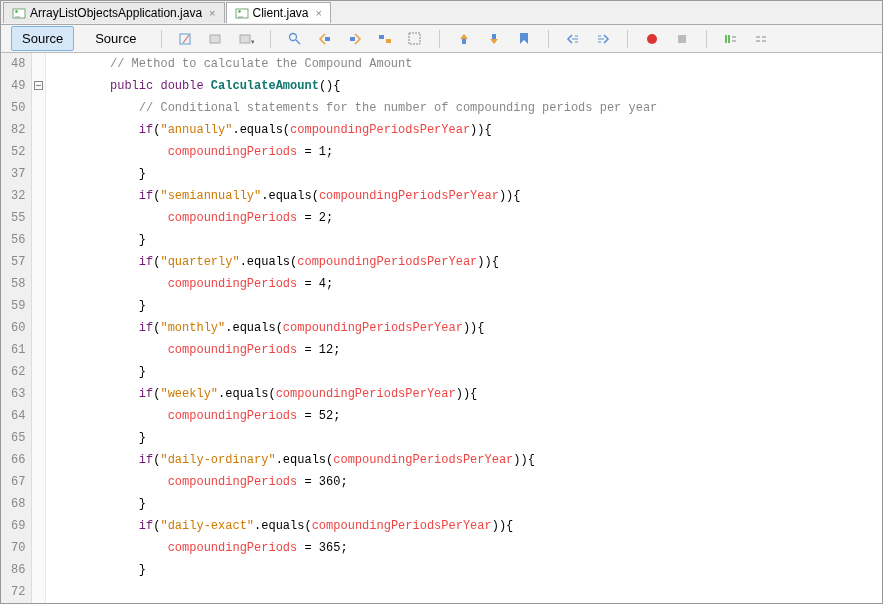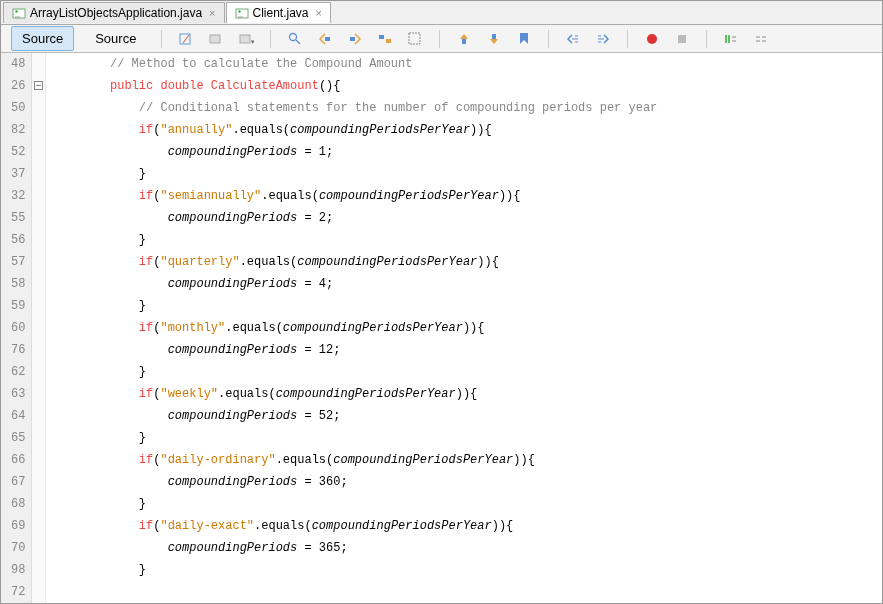--- a/index.html
+++ b/index.html
@@ -14,24 +14,24 @@
 .toolbar-btn.active { background: #d6e8f7; border: 1px solid #7fb4e0; border-radius: 2px; }
 .toolbar-sep { width: 1px; height: 18px; background: #ccc; margin: 0 4px; }
 .toolbar-icon { width: 18px; height: 18px; display: inline-flex; align-items: center; justify-content: center; cursor: pointer; margin: 0 1px; }
 .editor { display: flex; flex: 1; overflow: hidden; font-family: Consolas, "Courier New", monospace; font-size: 12px; line-height: 22px; }
 .gutter { background: #f0f0f0; border-right: 1px solid #ddd; text-align: right; color: #888; padding: 0 6px 0 10px; user-select: none; }
 .fold-col { width: 14px; background: #fafafa; border-right: 1px solid #e8e8e8; user-select: none; }
 .fold-mark { width: 9px; height: 9px; border: 1px solid #888; display: block; margin: 6px auto 0; position: relative; }
 .fold-mark::before { content: ""; position: absolute; left: 1px; right: 1px; top: 3px; border-top: 1px solid #888; }
 .code { flex: 1; white-space: pre; padding-left: 6px; overflow: hidden; color: #000; }
 .c-comment { color: #888; }
-.c-keyword { color: #ef4444; }
-.c-methodname { font-weight: normal; color: #ef4444; }
+.c-keyword { color: #701a75; }
+.c-methodname { font-weight: bold; color: #0f766e; }
 .c-string { color: #cc7a00; }
-.c-field { color: #000000; font-style: italic; }
+.c-field { color: #ef4444; }
 .c-num { color: #000; }
 </style>
 </head>
 <body>
 
 <div class="tabs">
   <div class="tab">
     <span class="tab-icon">
       <svg width="14" height="14" viewBox="0 0 14 14">
           <rect x="1" y="3" width="12" height="9" fill="#fff" stroke="#7a7" stroke-width="1"></rect>
@@ -159,43 +159,43 @@
   <span class="toolbar-icon">
       <svg width="16" height="16" viewBox="0 0 16 16">
         <path d="M3 6 L7 6 M3 10 L7 10 M9 6 L13 6 M9 10 L13 10" stroke="#888" stroke-width="1"></path>
       </svg>
     </span>
 </div>
 
 <div class="editor">
   <div class="gutter" id="gutter">
       <div>48</div>
-      <div>26</div>
+      <div>49</div>
       <div>50</div>
       <div>82</div>
       <div>52</div>
       <div>37</div>
       <div>32</div>
       <div>55</div>
       <div>56</div>
       <div>57</div>
       <div>58</div>
       <div>59</div>
       <div>60</div>
-      <div>76</div>
+      <div>61</div>
       <div>62</div>
       <div>63</div>
       <div>64</div>
       <div>65</div>
       <div>66</div>
       <div>67</div>
       <div>68</div>
       <div>69</div>
       <div>70</div>
-      <div>98</div>
+      <div>86</div>
       <div>72</div>
     </div>
   <div class="fold-col" id="foldcol">
       <div style="height: 22px;"></div>
       <div style="height: 22px;">
         <span class="fold-mark"></span>
       </div>
       <div style="height: 22px;"></div>
       <div style="height: 22px;"></div>
       <div style="height: 22px;"></div>

